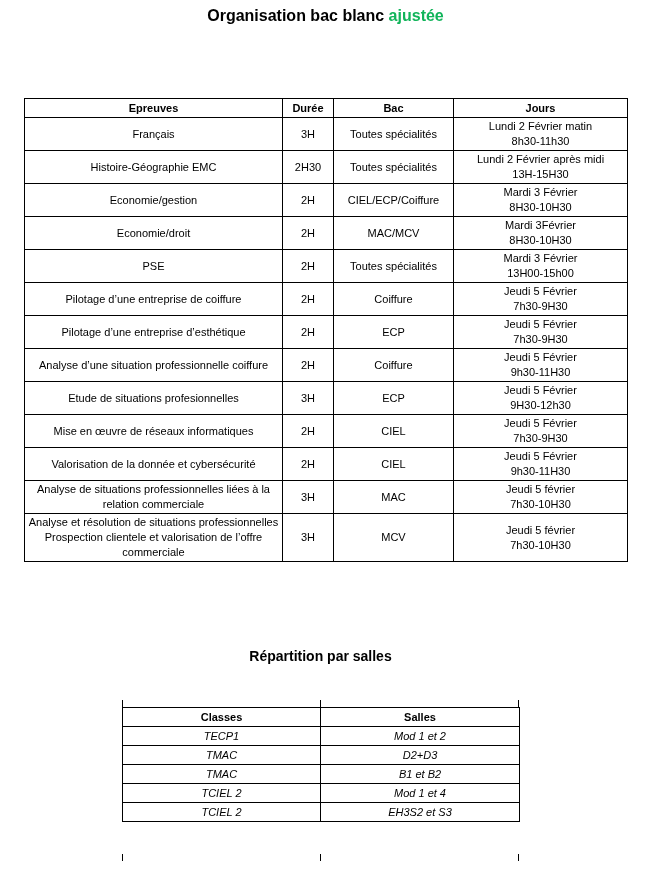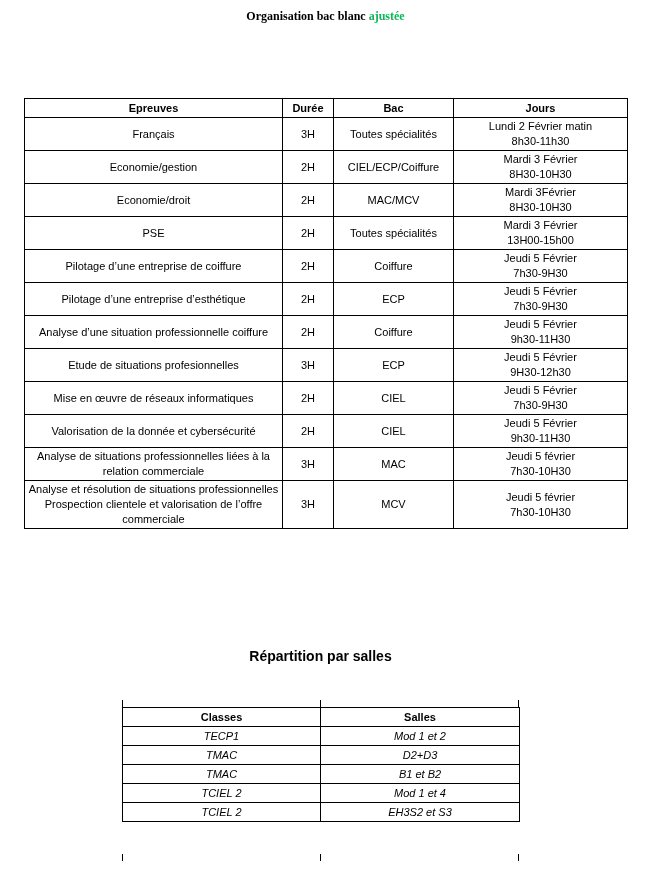--- a/index.html
+++ b/index.html
@@ -11,24 +11,23 @@
     font-family:"Liberation Sans", sans-serif;
     color:#000000;
     overflow:hidden;
   }
   .title {
     position:absolute;
     top:6px; left:0;
     width:651px;
     margin:0;
     text-align:center;
-    font-size:12px;
+    font-size:16px;
     font-weight:bold;
     line-height:20px;
-    font-family:Liberation Serif, serif;
   }
   .title .green {  }
 
   table { border-collapse:collapse; table-layout:fixed;padding-left:8px; }
   th, td {
     border:1px solid #000000;
     text-align:center;
     vertical-align:middle;
     font-size:11px;
     line-height:15px;
@@ -85,20 +84,27 @@
     </thead>
     <tbody id="exam-body">
   <tr>
     <td>Français</td>
     <td>3H</td>
     <td>Toutes spécialités</td>
     <td>Lundi 2 Février  matin
 8h30-11h30</td>
   </tr>
 
+  <tr>
+    <td>Histoire-Géographie EMC</td>
+    <td>2H30</td>
+    <td>Toutes spécialités</td>
+    <td>Lundi 2 Février après midi
+13H-15H30</td>
+  </tr>
 
   <tr>
     <td>Economie/gestion</td>
     <td>2H</td>
     <td>CIEL/ECP/Coiffure</td>
     <td>Mardi 3 Février
 8H30-10H30</td>
   </tr>
 
   <tr>

